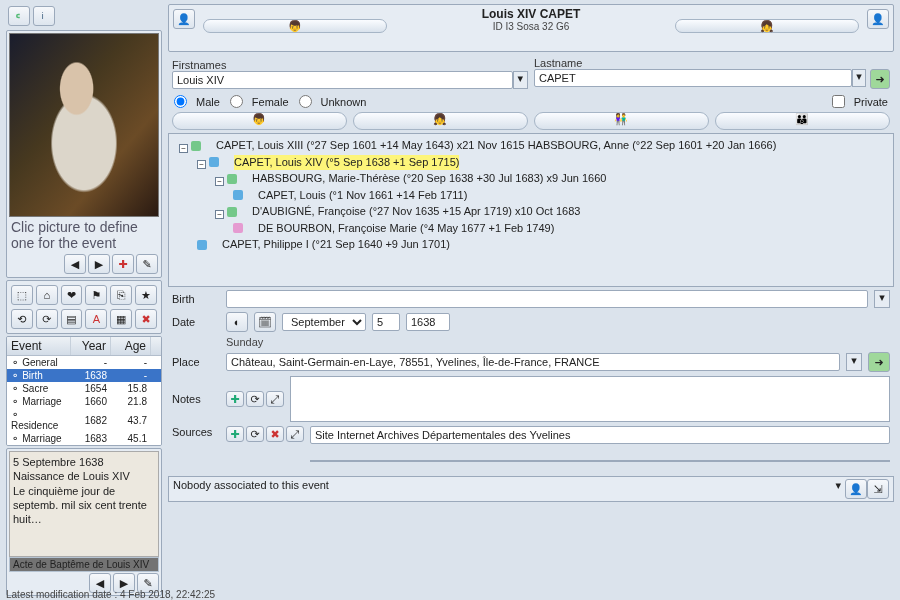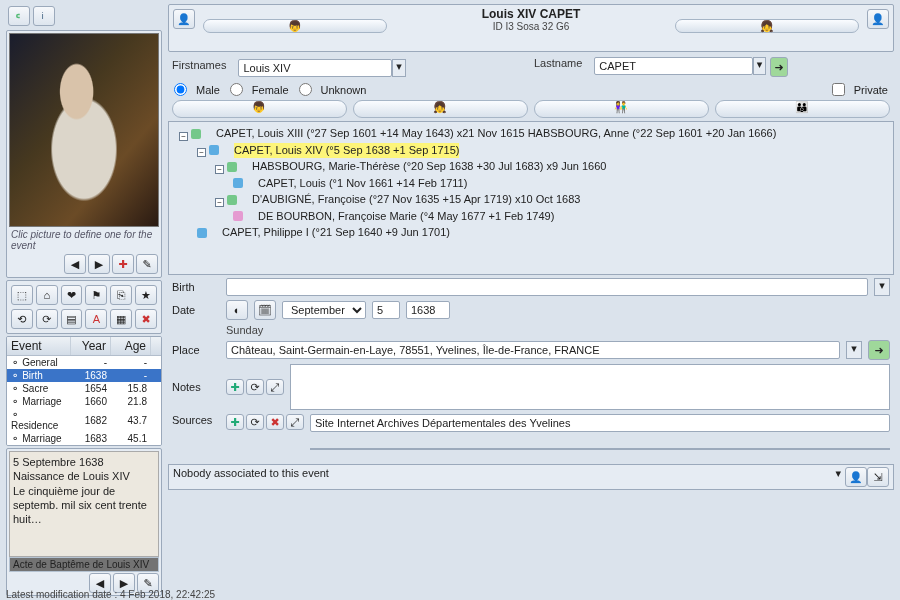--- a/index.html
+++ b/index.html
@@ -7,21 +7,21 @@
 .panel{background:#e6ecf3;border:1px solid #9ba9bb;border-radius:2px}
 .btn{display:inline-flex;align-items:center;justify-content:center;width:22px;height:20px;background:linear-gradient(#f6f8fb,#dde5ee);border:1px solid #9ba9bb;border-radius:3px;cursor:pointer}
 .btn svg{width:12px;height:12px}
 .input,select{background:#fff;border:1px solid #9ba9bb;border-radius:2px;padding:1px 4px;height:18px}
 .label{color:#333}
 .toolbar-row{display:flex;gap:3px;padding:2px}
 
 #left-col{position:absolute;left:6px;top:4px;width:156px;display:flex;flex-direction:column;gap:2px}
 #portrait-box{height:248px;padding:2px;display:flex;flex-direction:column}
 #portrait{flex:1;background:#2a1d14;border:1px solid #777;position:relative;overflow:hidden}
-#portrait-caption{font-style:italic;color:#556;padding:2px;font-size:10px}
+#portrait-caption{color:#556;padding:2px;font-size:14px}
 #portrait-tools{display:flex;justify-content:flex-end;gap:2px;padding:1px}
 #mid-tools{padding:2px}
 #events-box{height:110px;padding:0;overflow:hidden}
 #events-hdr{display:flex;background:linear-gradient(#eef2f6,#d3dce7);border-bottom:1px solid #b3becc}
 #events-hdr div{padding:2px 4px;border-right:1px solid #c6d0db;font-size:12px}
 #events-body{height:92px;overflow:auto;background:#fff}
 .ev-row{display:flex;align-items:center}
 .ev-row.sel{background:#3a74c8;color:#fff}
 .ev-row.sel span{color:#fff}
 .ev-row span{padding:1px 4px;font-size:10px}
@@ -33,21 +33,21 @@
 
 #main{position:absolute;left:168px;top:4px;right:6px;display:flex;flex-direction:column;gap:3px}
 #hdr{height:48px;padding:2px;position:relative}
 #title-bar{text-align:center;font-weight:bold;font-size:12px}
 #sosa-line{text-align:center;font-size:10px;color:#444}
 #hdr-m,#hdr-f{position:absolute;top:14px;width:184px}
 #hdr-m{left:34px}#hdr-f{right:34px}
 .pillbar{height:14px;background:linear-gradient(#fafcff,#d9e2ec);border:1px solid #a6b5c6;border-radius:8px;position:relative}
 .pillbar .dot{position:absolute;left:50%;top:-4px;width:12px;height:20px;transform:translateX(-50%);display:flex;align-items:center;justify-content:center}
 #name-row{display:flex;gap:6px;padding:2px 4px;align-items:flex-end}
-.name-col{flex:1;display:flex;flex-direction:row;gap:12px}
+.name-col{flex:1;display:flex;flex-direction:column;gap:0}
 .name-col .input{width:100%}
 .sel-caret{width:16px;text-align:center;background:#e6ecf3;border:1px solid #9ba9bb;height:18px}
 #gender-row{display:flex;align-items:center;gap:10px;padding:1px 6px}
 #gender-row label{display:flex;align-items:flex-end;gap:9px;font-size:11px}
 #priv{margin-left:auto;display:flex;align-items:center;gap:3px}
 #nav-tabs{display:flex;gap:6px;padding:0 4px}
 #nav-tabs .pillbar{flex:1;height:18px;border-radius:10px}
 #tree{height:154px;padding:4px;background:#e2e9f1;border:1px solid #9ba9bb;overflow:auto}
 .tn{white-space:nowrap;padding-left:14px;line-height:15px}
 .tn .tw{display:inline-flex;align-items:center;gap:15px}

